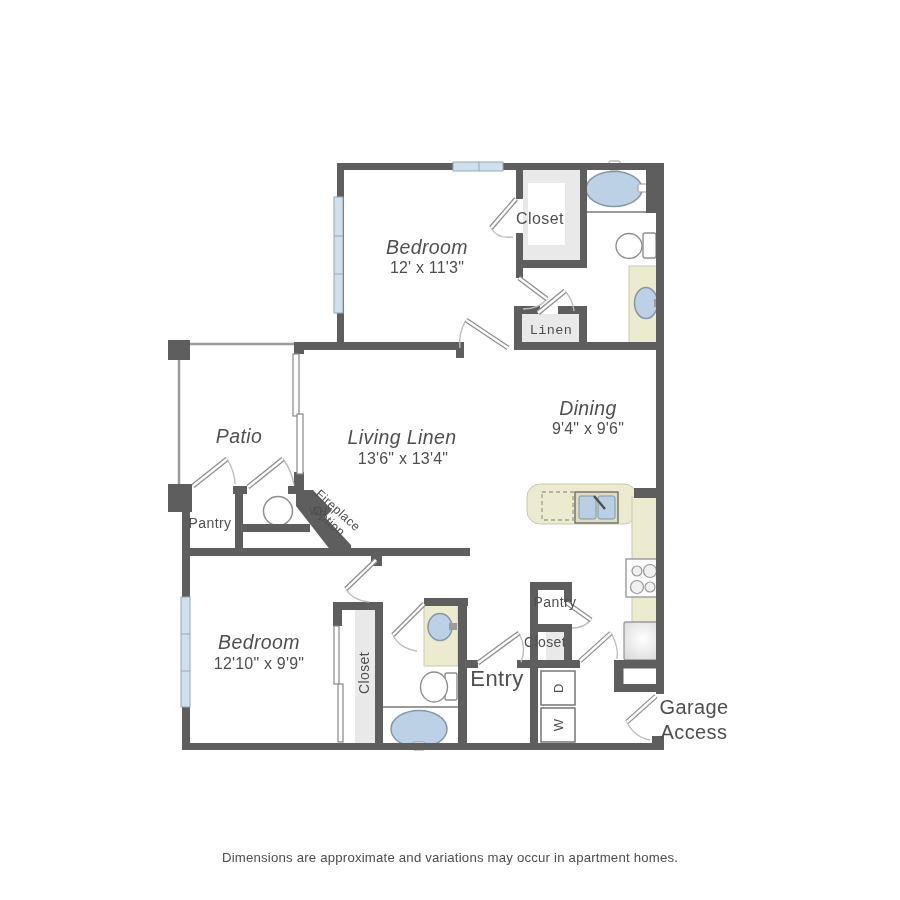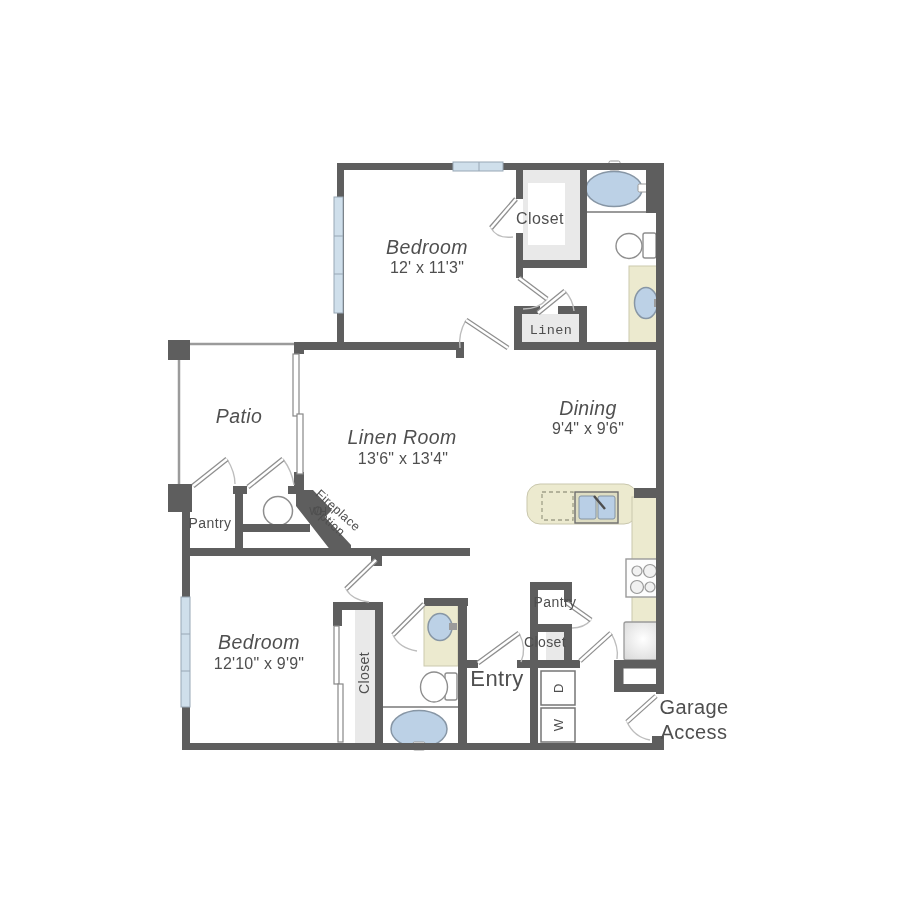--- a/index.html
+++ b/index.html
@@ -283,22 +283,22 @@
       <line class="leaf-o" x1="567" y1="603" x2="591" y2="620"></line>
           <line class="leaf-i" x1="567" y1="603" x2="591" y2="620"></line>
     </g>
   </g>
 </svg>
 
 <div class="lbl room" style="left:427px;top:247px">Bedroom</div>
 <div class="lbl dims" style="left:427px;top:268px">12' x 11'3"</div>
 <div class="lbl" style="left:540px;top:219px;font-size:16px">Closet</div>
 <div class="lbl tiny" style="left:551px;top:330px">Linen</div>
-<div class="lbl room" style="left:239px;top:416px">Patio</div>
-<div class="lbl room" style="left:402px;top:437px">Linen Room</div>
+<div class="lbl room" style="left:239px;top:436px">Patio</div>
+<div class="lbl room" style="left:402px;top:437px">Living Linen</div>
 <div class="lbl dims" style="left:403px;top:459px">13'6" x 13'4"</div>
 <div class="lbl room" style="left:588px;top:408px">Dining</div>
 <div class="lbl dims" style="left:588px;top:429px">9'4" x 9'6"</div>
 <div class="lbl small" style="left:210px;top:523px">Pantry</div>
 <div class="lbl wh-lbl" style="left:278px;top:511px">WH</div>
 <div class="lbl fire" style="left:333px;top:516px">
   <div>Fireplace</div>
   <div>Option</div>
 </div>
 <div class="lbl room" style="left:259px;top:642px">Bedroom</div>
@@ -307,14 +307,15 @@
 <div class="lbl entry" style="left:497px;top:679px">Entry</div>
 <div class="lbl small" style="left:555px;top:602px">Pantry</div>
 <div class="lbl small" style="left:545px;top:642px">Closet</div>
 <div class="lbl wd" style="left:558px;top:688px">D</div>
 <div class="lbl wd" style="left:558px;top:725px">W</div>
 <div class="lbl garage" style="left:694px;top:720px">
   <div>Garage</div>
   <div>Access</div>
 </div>
 
+<div id="footer">Dimensions are approximate and variations may occur in apartment homes.</div>
 
 </div>
 
 </body></html>

